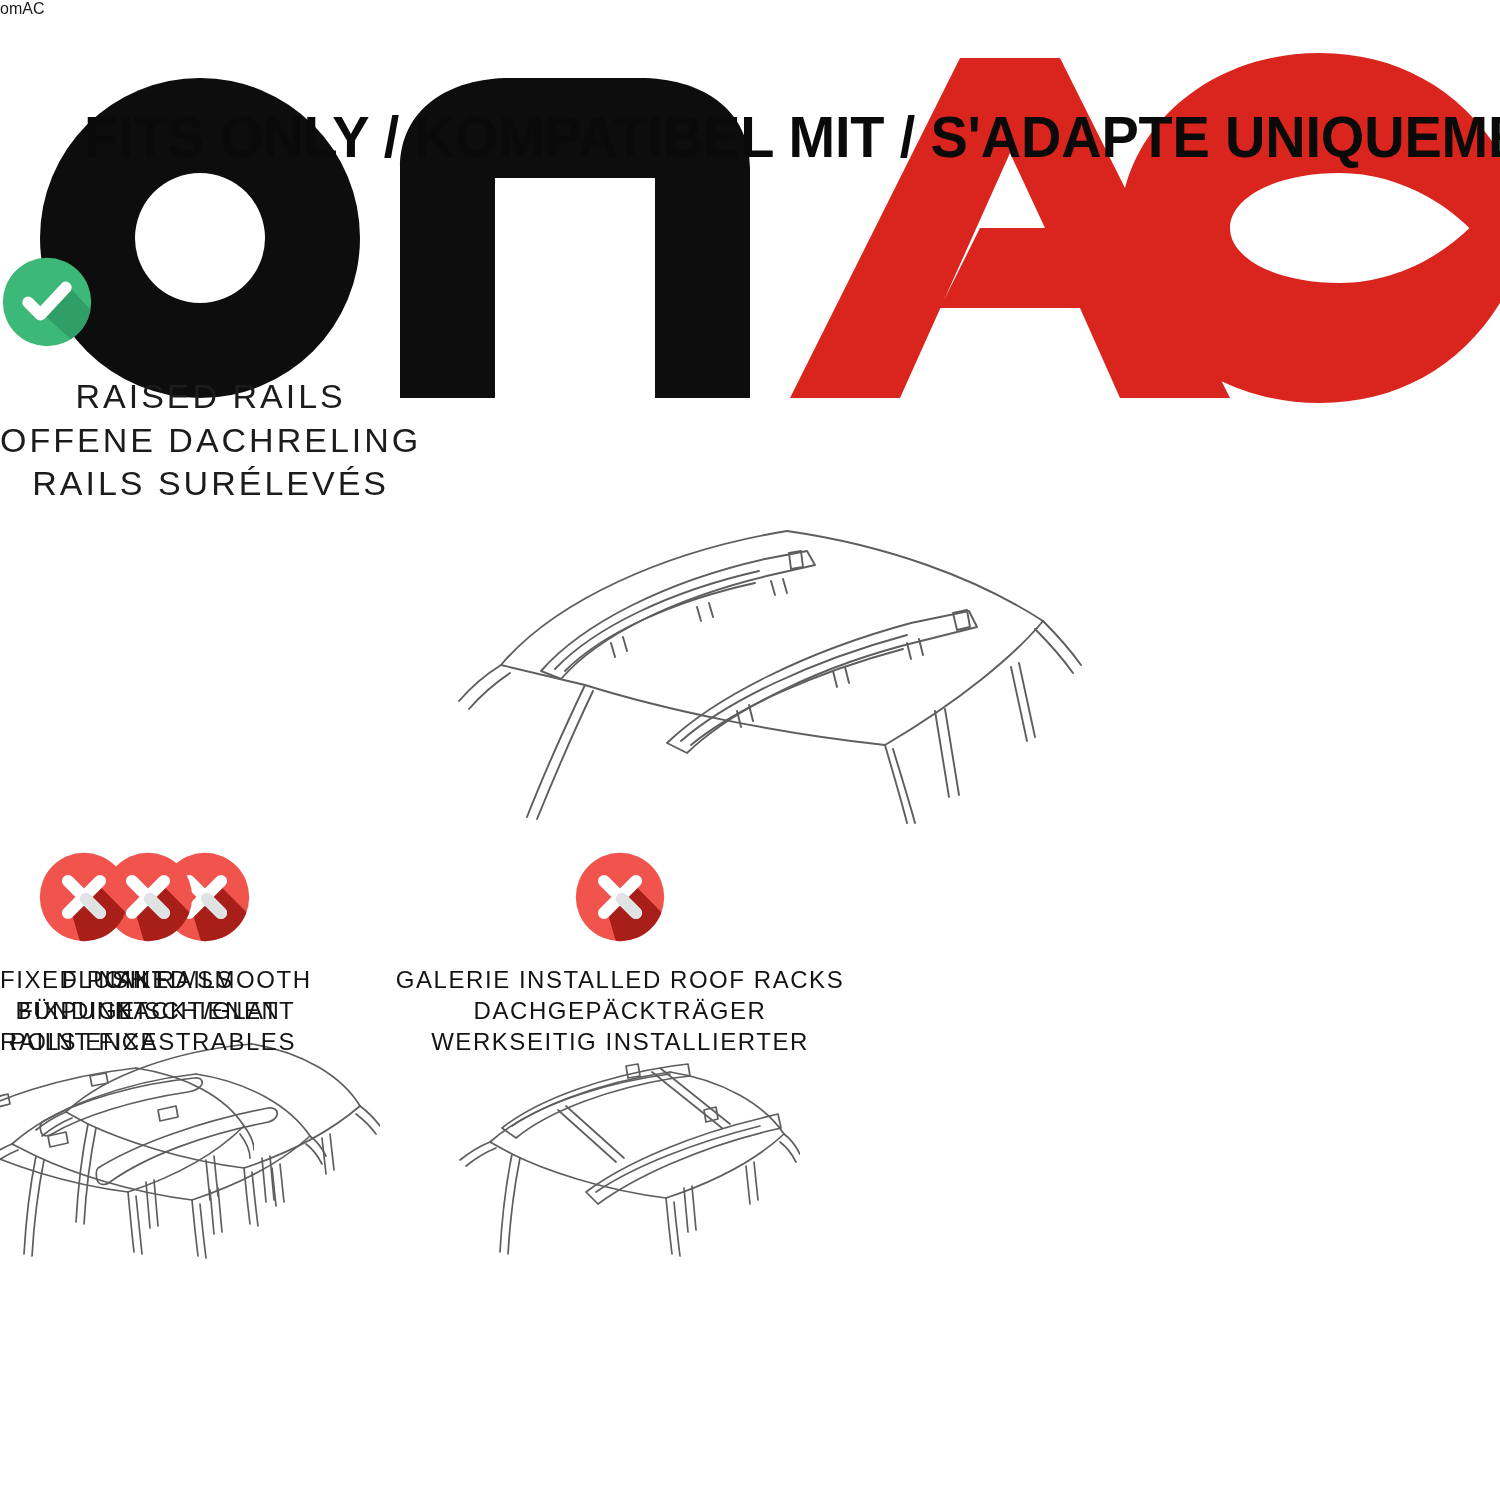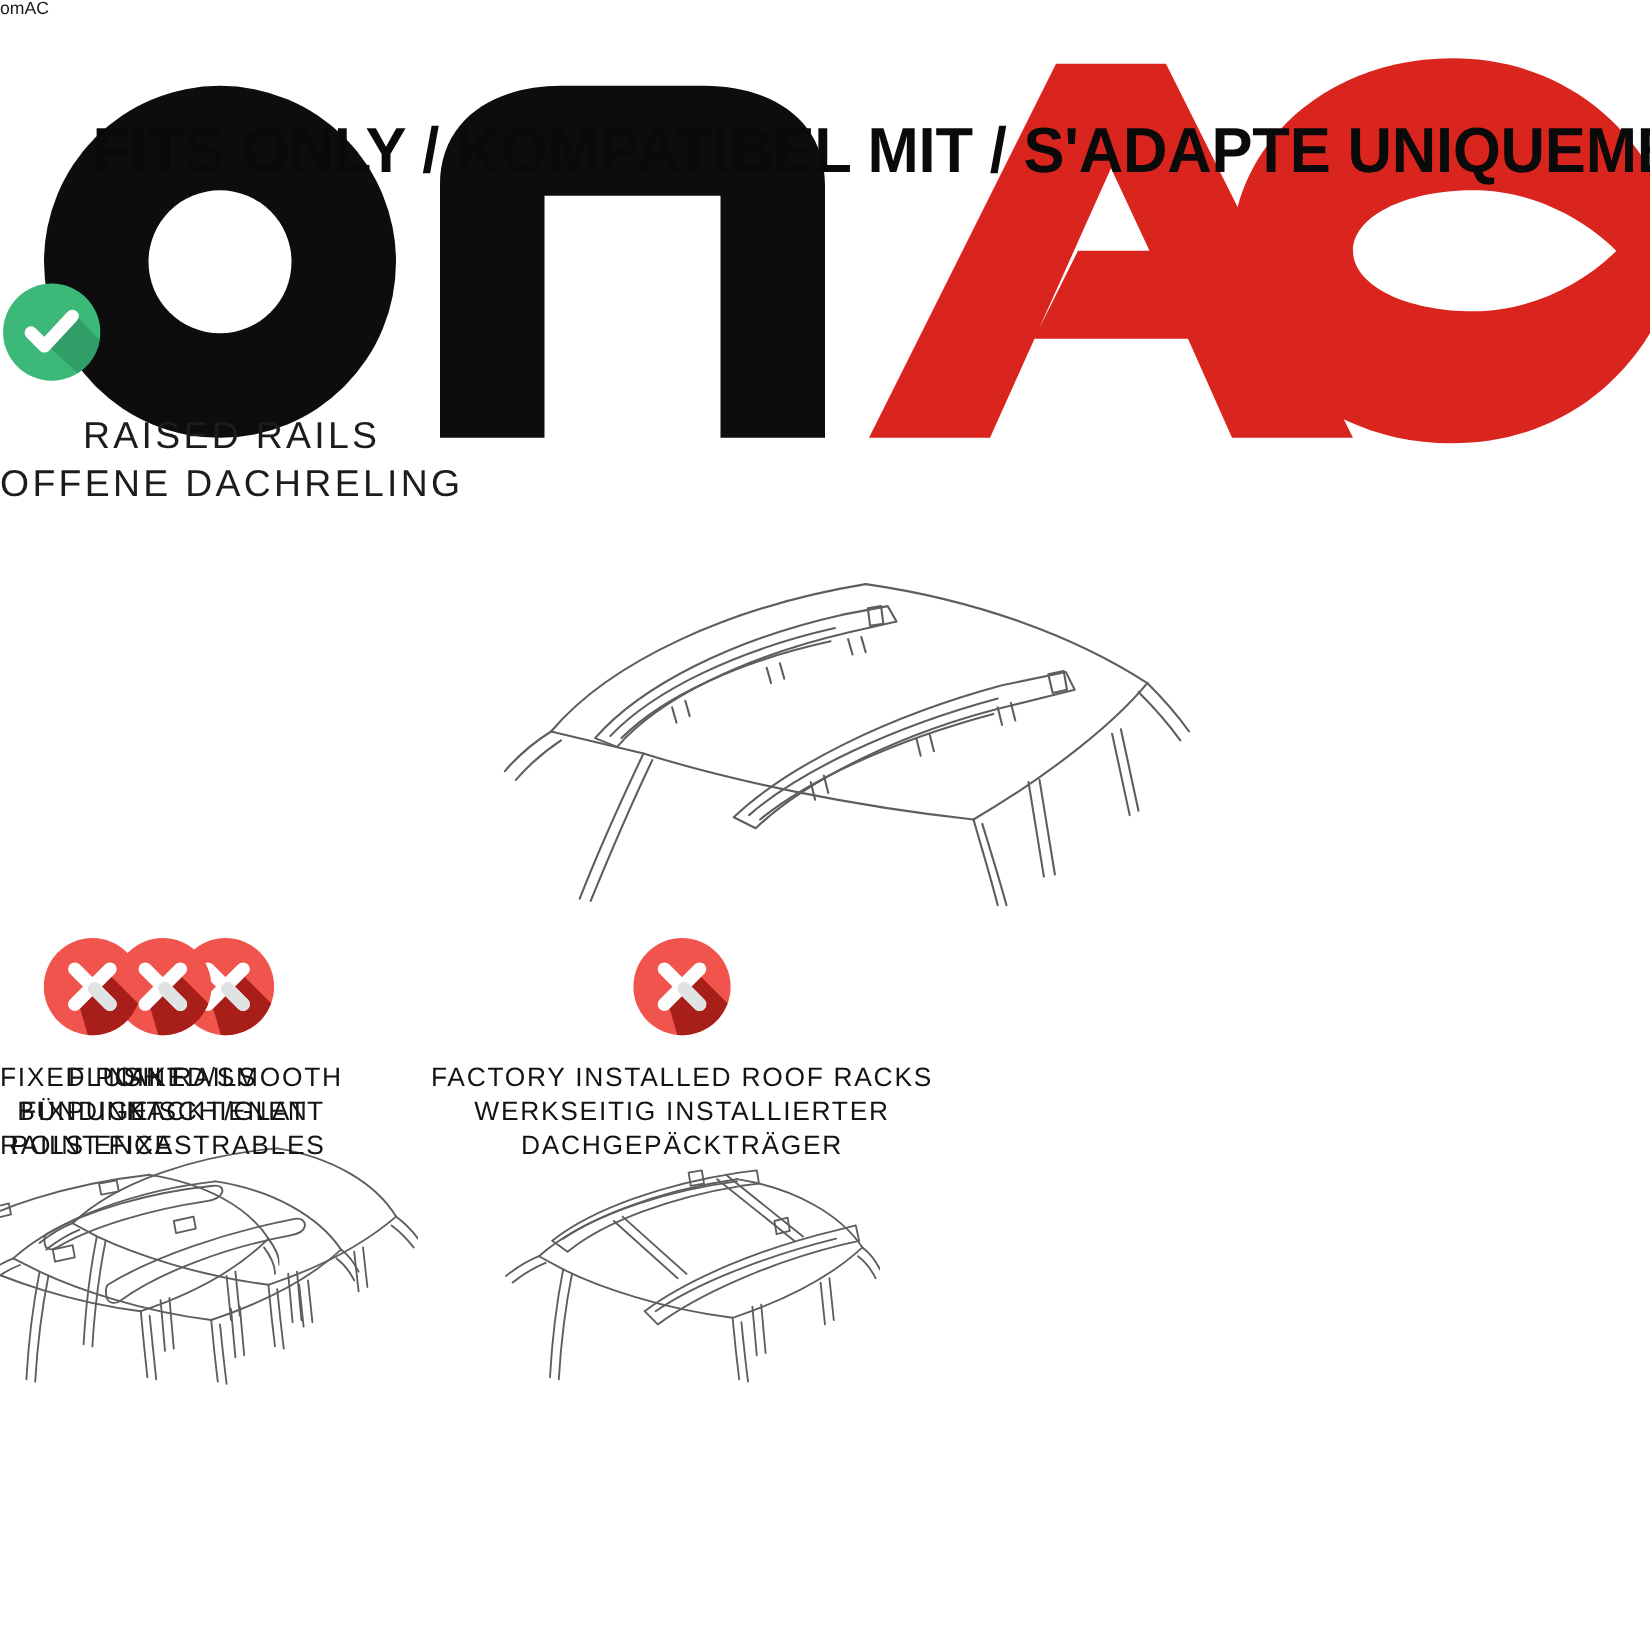--- a/index.html
+++ b/index.html
@@ -139,20 +139,21 @@
         <path d="M41,57 L56,72 L100,112 L100,62 L70,30 L62,38 L56,56 L48,50 Z" fill="#2f9c66" opacity="0.95"></path>
       </g>
 
       <path d="M30,50.5 L43,63.5 L70,34.5" fill="none" stroke="#ffffff" stroke-width="12.5" stroke-linecap="round" stroke-linejoin="round"></path>
     </svg>
   </div>
 
   <div class="good-labels">
     <div>RAISED RAILS</div>
     <div>OFFENE DACHRELING</div>
+    <div>RAILS SURÉLEVÉS</div>
   </div>
 </div>
 
 <div class="good-art">
   <svg viewBox="0 0 670 320" xmlns="http://www.w3.org/2000/svg">
     <g fill="none" stroke="#5e5e5e" stroke-width="1.9" stroke-linecap="round" stroke-linejoin="round">
 
       <path d="M86,160 C140,96 250,46 372,26"></path>
       <path d="M372,26 C470,40 560,72 628,116"></path>
       <path d="M628,116 C600,150 545,196 470,240"></path>
@@ -261,23 +262,23 @@
         <circle cx="50" cy="50" r="47" fill="#f0544c"></circle>
         <g clip-path="url(#rclip1)">
           <path d="M50,50 L64,36 L112,84 L112,112 L50,112 L36,64 Z" fill="#a81f1a"></path>
         </g>
         <path d="M33,33 L67,67" stroke="#ffffff" stroke-width="13" stroke-linecap="round"></path>
         <path d="M67,33 L33,67" stroke="#ffffff" stroke-width="13" stroke-linecap="round"></path>
         <path d="M52,52 L67,67" stroke="#dfe3e3" stroke-width="13" stroke-linecap="round"></path>
       </svg>
     </div>
     <div class="bad-labels">
-      <div>FACTORY INSTALLED ROOF RACKS</div>
+      <div>GALERIE INSTALLED ROOF RACKS</div>
+      <div>DACHGEPÄCKTRÄGER</div>
       <div>WERKSEITIG INSTALLIERTER</div>
-      <div>DACHGEPÄCKTRÄGER</div>
     </div>
     <div class="bad-art">
       <svg width="360" height="230" viewBox="0 0 360 230" xmlns="http://www.w3.org/2000/svg">
         <g fill="none" stroke="#5e5e5e" stroke-width="1.7" stroke-linecap="round" stroke-linejoin="round">
 
           <path d="M50,84 C88,50 160,24 230,14"></path>
           <path d="M230,14 C282,22 324,46 344,76"></path>
           <path d="M344,76 C316,102 274,124 226,140"></path>
           <path d="M226,140 C162,132 104,112 72,96 L50,84"></path>
           <path d="M50,84 C40,88 30,94 20,102"></path>

